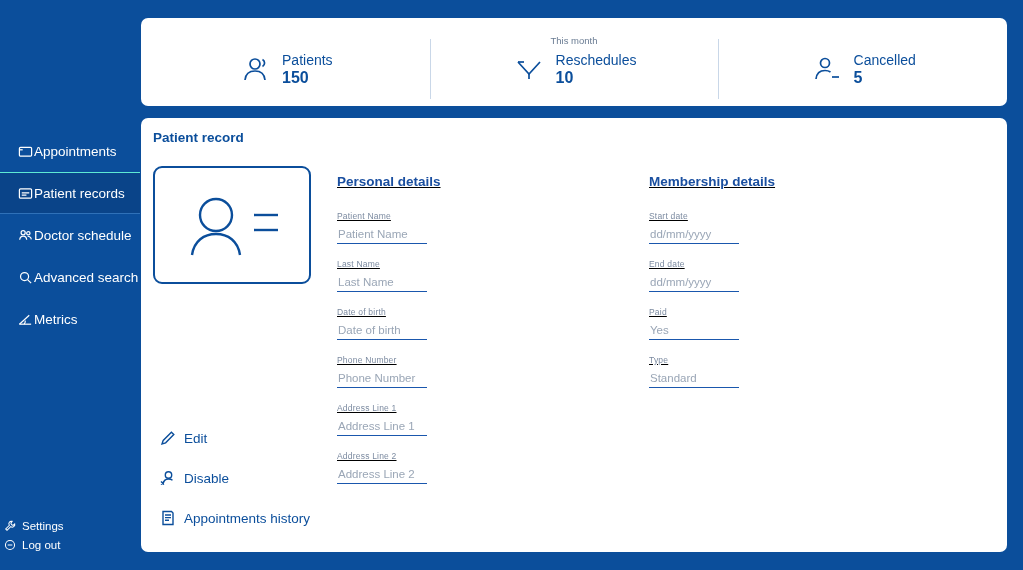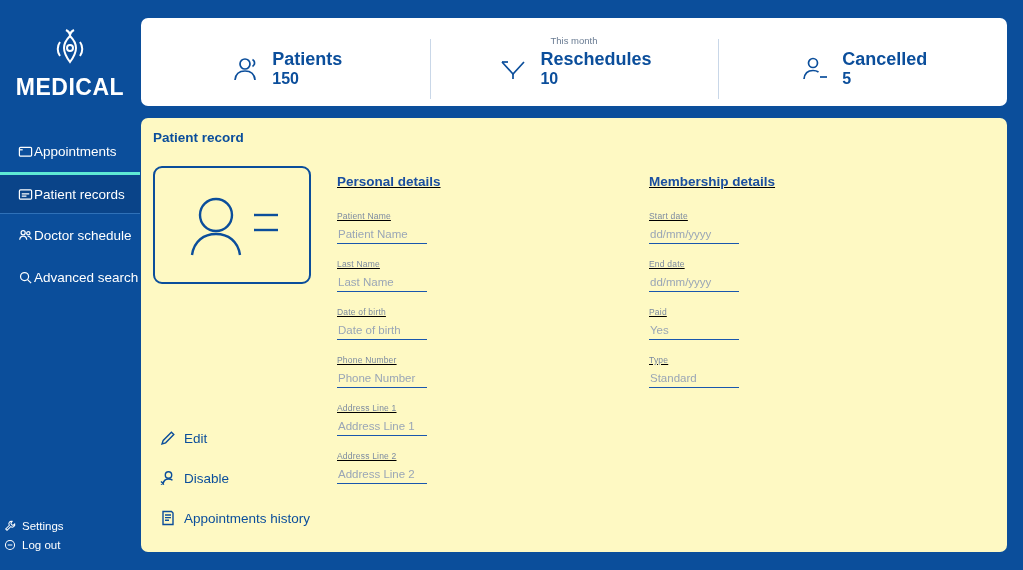--- a/index.html
+++ b/index.html
@@ -36,21 +36,21 @@
   .nav-item {
     position: relative;
     display: flex; align-items: center; gap: 1px;
     height: 42px; padding-left: 18px;
     font-size: 13.5px; color: #ffffff;
     cursor: pointer;
   }
   .nav-item .ico { width: 15px; height: 15px; flex: 0 0 15px; display: block; }
   .nav-item.active {
     background: #0a4489;
-    border-top: 3px solid #5eead4;
+    border-top: 1px solid #5eead4;
     border-bottom: 1px solid #2f71b8;
   }
 
   .bottom-nav { position: absolute; left: 0; bottom: 16px; width: 140px; }
   .bottom-item {
     display: flex; align-items: center; gap: 6px;
     padding-left: 4px; height: 19px;
     font-size: 11.5px; color: #ffffff; cursor: pointer;
   }
   .bottom-item .ico { width: 12px; height: 12px; flex: 0 0 12px; }
@@ -68,33 +68,33 @@
     display: flex; align-items: center; justify-content: center;
     gap: 10px; position: relative; margin-top: 14px;
   }
   .stat + .stat::before {
     content: "";
     position: absolute; left: 0; top: 14px;
     width: 1px; height: 60px; background: #c9d7e8;
   }
   .stat-ico { width: 34px; height: 34px; flex: 0 0 34px; }
   .stat-txt { color: #0b4e9b; line-height: 1.15; }
-  .stat-label { font-size: 18px; font-weight: bold; text-align: right; }
+  .stat-label { font-size: 14px; font-weight: normal; text-align: right; }
   .stat-value { font-size: 16px; font-weight: bold; }
   .this-month {
     position: absolute; left: 0; right: 0; top: 10px;
     text-align: center; font-size: 9.5px; color: #6a7c93;
   }
   .stat.center { flex-direction: row; }
 
   
   .panel {
     position: absolute; left: 141px; top: 118px;
     width: 866px; height: 434px;
-    background: #fef9c3;
+    background: #ffffff;
     border-radius: 7px;
   }
   .panel-title {
     position: absolute; left: 12px; top: 12px;
     font-size: 13.5px; font-weight: bold; color: #0b4e9b;
   }
 
   
   .avatar-box {
     position: absolute; left: 12px; top: 48px;
@@ -137,33 +137,20 @@
   }
   .field-input::placeholder { color: #9aa6b6; }
 </style>
 </head>
 <body>
 
 <div id="app">
 
   <div class="sidebar">
 
-    <div class="logo-wrap">
-      <span class="logo-mark">
-        <svg width="46" height="40" viewBox="0 0 46 40" fill="none" stroke="#ffffff" stroke-width="2">
-          <path d="M23 8 C19 12 17 16 17 20 C17 26 20 30 23 34 C26 30 29 26 29 20 C29 16 27 12 23 8 Z"></path>
-          <path d="M23 8 C23 5 21 3 19 2"></path>
-          <path d="M23 8 C23 5 25 3 27 2"></path>
-          <path d="M13 14 C10 18 10 24 13 28"></path>
-          <path d="M33 14 C36 18 36 24 33 28"></path>
-          <circle cx="23" cy="20" r="3"></circle>
-        </svg>
-      </span>
-      <div class="logo-text">MEDICAL</div>
-    </div>
 
     <div class="nav">
 
       <div class="nav-item">
         <span class="ico">
           <svg viewBox="0 0 16 16" width="15" height="15" fill="none" stroke="#ffffff" stroke-width="1.3">
             <rect x="1.5" y="3.5" width="13" height="9.5" rx="1.2"></rect>
             <path d="M1.5 6.2 H5"></path>
           </svg>
         </span>
@@ -195,20 +182,30 @@
       <div class="nav-item">
         <span class="ico">
           <svg viewBox="0 0 16 16" width="15" height="15" fill="none" stroke="#ffffff" stroke-width="1.3">
             <circle cx="7" cy="7" r="4.3"></circle>
             <path d="M10.2 10.2 L14 14"></path>
           </svg>
         </span>
         <span>Advanced search</span>
       </div>
 
+      <div class="nav-item">
+        <span class="ico">
+          <svg viewBox="0 0 16 16" width="15" height="15" fill="none" stroke="#ffffff" stroke-width="1.3">
+            <path d="M1.5 13 L14 13"></path>
+            <path d="M1.5 13 L12 3.5"></path>
+            <path d="M6.5 13 A5.5 5.5 0 0 0 7.8 9.2"></path>
+          </svg>
+        </span>
+        <span>Metrics</span>
+      </div>
 
     </div>
 
     <div class="bottom-nav">
       <div class="bottom-item">
         <span class="ico">
           <svg viewBox="0 0 14 14" width="12" height="12" fill="none" stroke="#ffffff" stroke-width="1.2">
             <path d="M9.5 1.5 A3 3 0 0 0 6.3 6.2 L2 10.5 L3.5 12 L7.8 7.7 A3 3 0 0 0 12.5 4.5 L10.5 6.2 L8.8 5.5 L8 3.6 Z"></path>
           </svg>
         </span>

